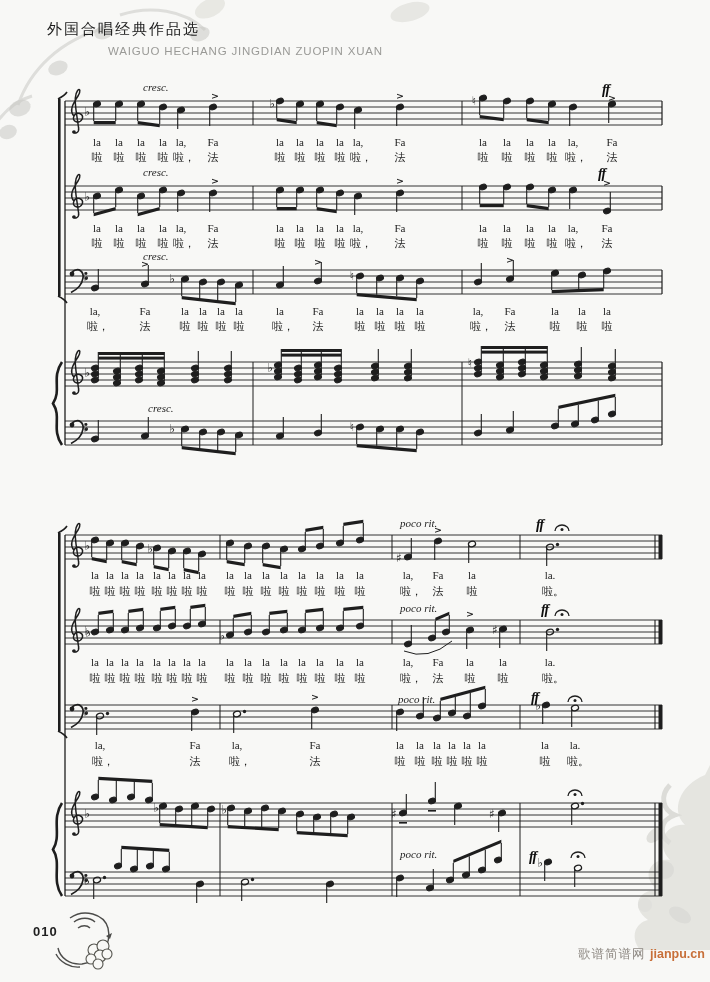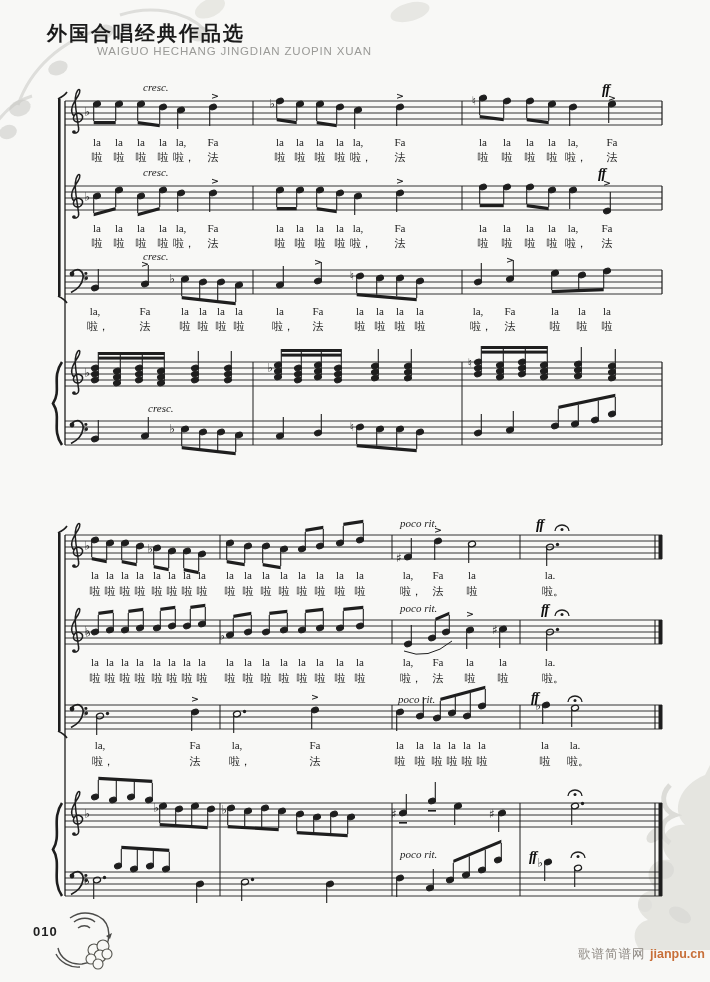--- a/index.html
+++ b/index.html
@@ -1,20 +1,20 @@
 <!DOCTYPE html>
 <html><head>
 <meta charset="utf-8">
 <style>
   html,body{margin:0;padding:0;background:#e9e9e7;}
   .page{position:relative;width:710px;height:982px;background:#f8f8f6;overflow:hidden;
         font-family:"Liberation Sans",sans-serif;}
-  .title{position:absolute;left:47px;top:20px;font-size:20px;font-weight:bold;
+  .title{position:absolute;left:47px;top:20px;font-size:15px;font-weight:normal;
          letter-spacing:2px;color:#1b1b1b;}
-  .subtitle{position:absolute;left:97px;top:45px;font-size:11.5px;color:#9a9a97;letter-spacing:0.8px;}
+  .subtitle{position:absolute;left:108px;top:45px;font-size:11.5px;color:#9a9a97;letter-spacing:0.8px;}
   #score-svg{position:absolute;left:0;top:0;}
   .len{font:11px "Liberation Serif",serif;fill:#1d1d1d;}
   .lcn{font:11px "DejaVu Sans",sans-serif;fill:#1d1d1d;}
   .dyn{font:italic 11px "Liberation Serif",serif;fill:#1d1d1d;}
   .ff{font:italic 700 14px "Liberation Serif",serif;fill:#0e0e0e;letter-spacing:-1px;}
   .acct{font:700 9.5px "DejaVu Sans",sans-serif;fill:#1d1d1d;}
   .accid{font:12px "DejaVu Sans",sans-serif;fill:#1d1d1d;}
   .page-num{position:absolute;left:33px;top:924px;font-size:13px;font-weight:bold;color:#1f1f1f;letter-spacing:1px;}
   .site{position:absolute;left:578px;top:946px;font-size:12.5px;color:#8f8a84;letter-spacing:1px;white-space:nowrap;}
   .site .domain{color:#c8703a;font-weight:bold;letter-spacing:0;}

